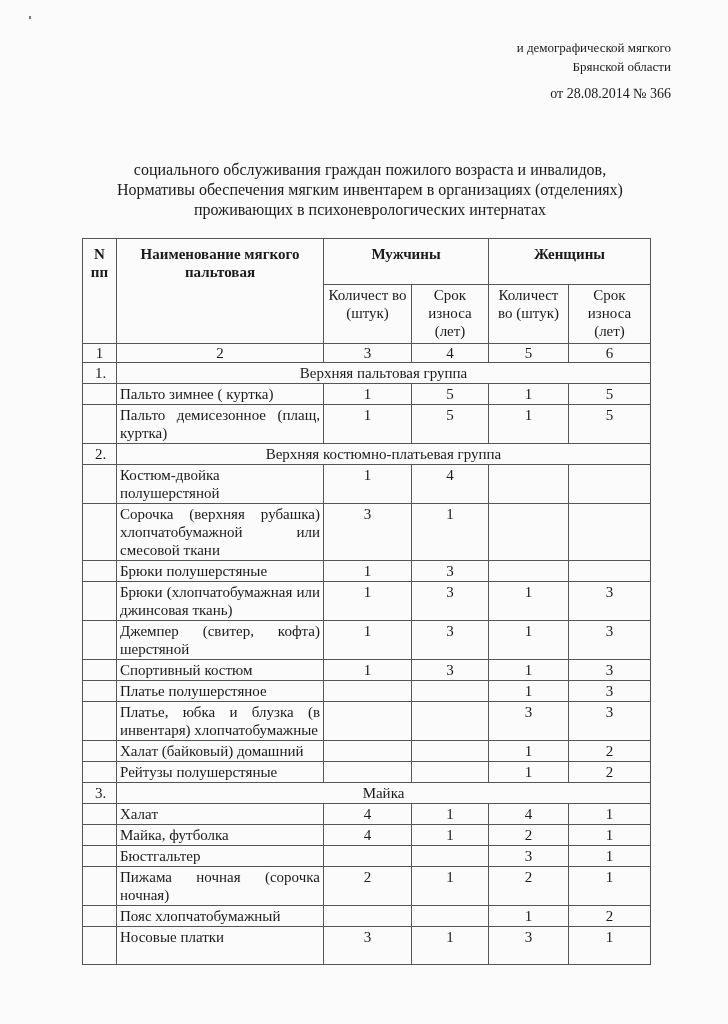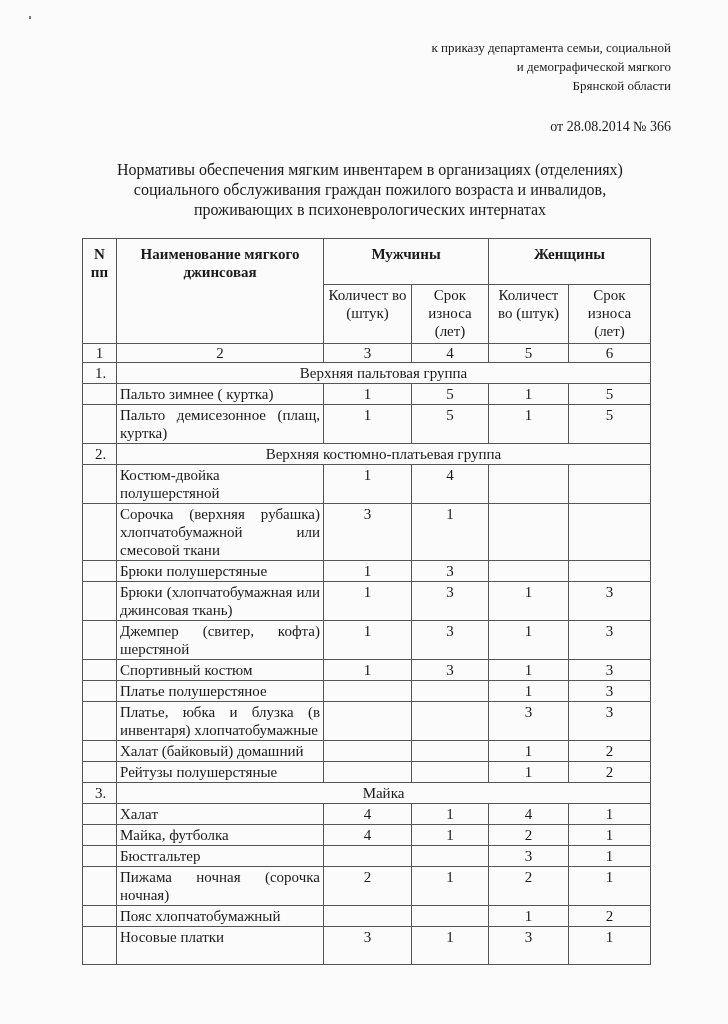--- a/index.html
+++ b/index.html
@@ -4,21 +4,21 @@
   <style>
     html, body { margin: 0; padding: 0; }
     body {
       width: 728px; height: 1024px; background: #fbfbfb; position: relative; overflow: hidden;
       font-family: "Liberation Serif", "DejaVu Serif", serif; color: #1a1a1a;
     }
     .approval {
       position: absolute; right: 57px; top: 38px; text-align: right;
       font-size: 13px; line-height: 19px;
     }
-    .approval .date { margin-top: 22px; font-size: 14px; }
+    .approval .date { margin-top: 8px; font-size: 14px; }
     .title {
       position: absolute; left: 90px; width: 560px; top: 160px; text-align: center;
       font-size: 16px; line-height: 20px;
     }
     table {
       position: absolute; left: 82px; top: 238px; width: 569px;
       border-collapse: collapse; font-size: 15px; line-height: 18px;
     }
     td, th { border: 1px solid #555; padding: 1px 3px; vertical-align: top; font-weight: normal; }
     th { text-align: center; vertical-align: top; }
@@ -33,45 +33,44 @@
     td.v { text-align: center; }
     td.npp { text-align: left; padding-left: 12px; }
     .tiny-mark { position: absolute; left: 29px; top: 16px; width: 2px; height: 3px; background: #777; }
   </style>
 </head>
 <body>
 
 <div class="tiny-mark"></div>
 
 <div class="approval">
-  <div>к приказу департамента семьи, социальной</div>
   <div>и демографической мягкого</div>
   <div>Брянской области</div>
   <div class="date">от 28.08.2014  № 366</div>
 </div>
 
 <div class="title">
+  <div>социального обслуживания граждан пожилого возраста и инвалидов,</div>
   <div>Нормативы обеспечения мягким инвентарем в организациях (отделениях)</div>
-  <div>социального обслуживания граждан пожилого возраста и инвалидов,</div>
   <div>проживающих в психоневрологических интернатах</div>
 </div>
 
 <table>
   <colgroup>
     <col class="c1">
       <col class="c2">
       <col class="c3">
       <col class="c4">
       <col class="c5">
       <col class="c6">
   </colgroup>
   <thead>
     <tr class="hdr-top">
       <th rowspan="2">N пп</th>
-      <th rowspan="2">Наименование мягкого джинсовая</th>
+      <th rowspan="2">Наименование мягкого пальтовая</th>
       <th colspan="2">Мужчины</th>
       <th colspan="2">Женщины</th>
     </tr>
     <tr class="hdr-sub">
       <th>Количест во (штук)</th>
       <th>Срок износа (лет)</th>
       <th>Количест во (штук)</th>
       <th>Срок износа (лет)</th>
     </tr>
     <tr class="num">

